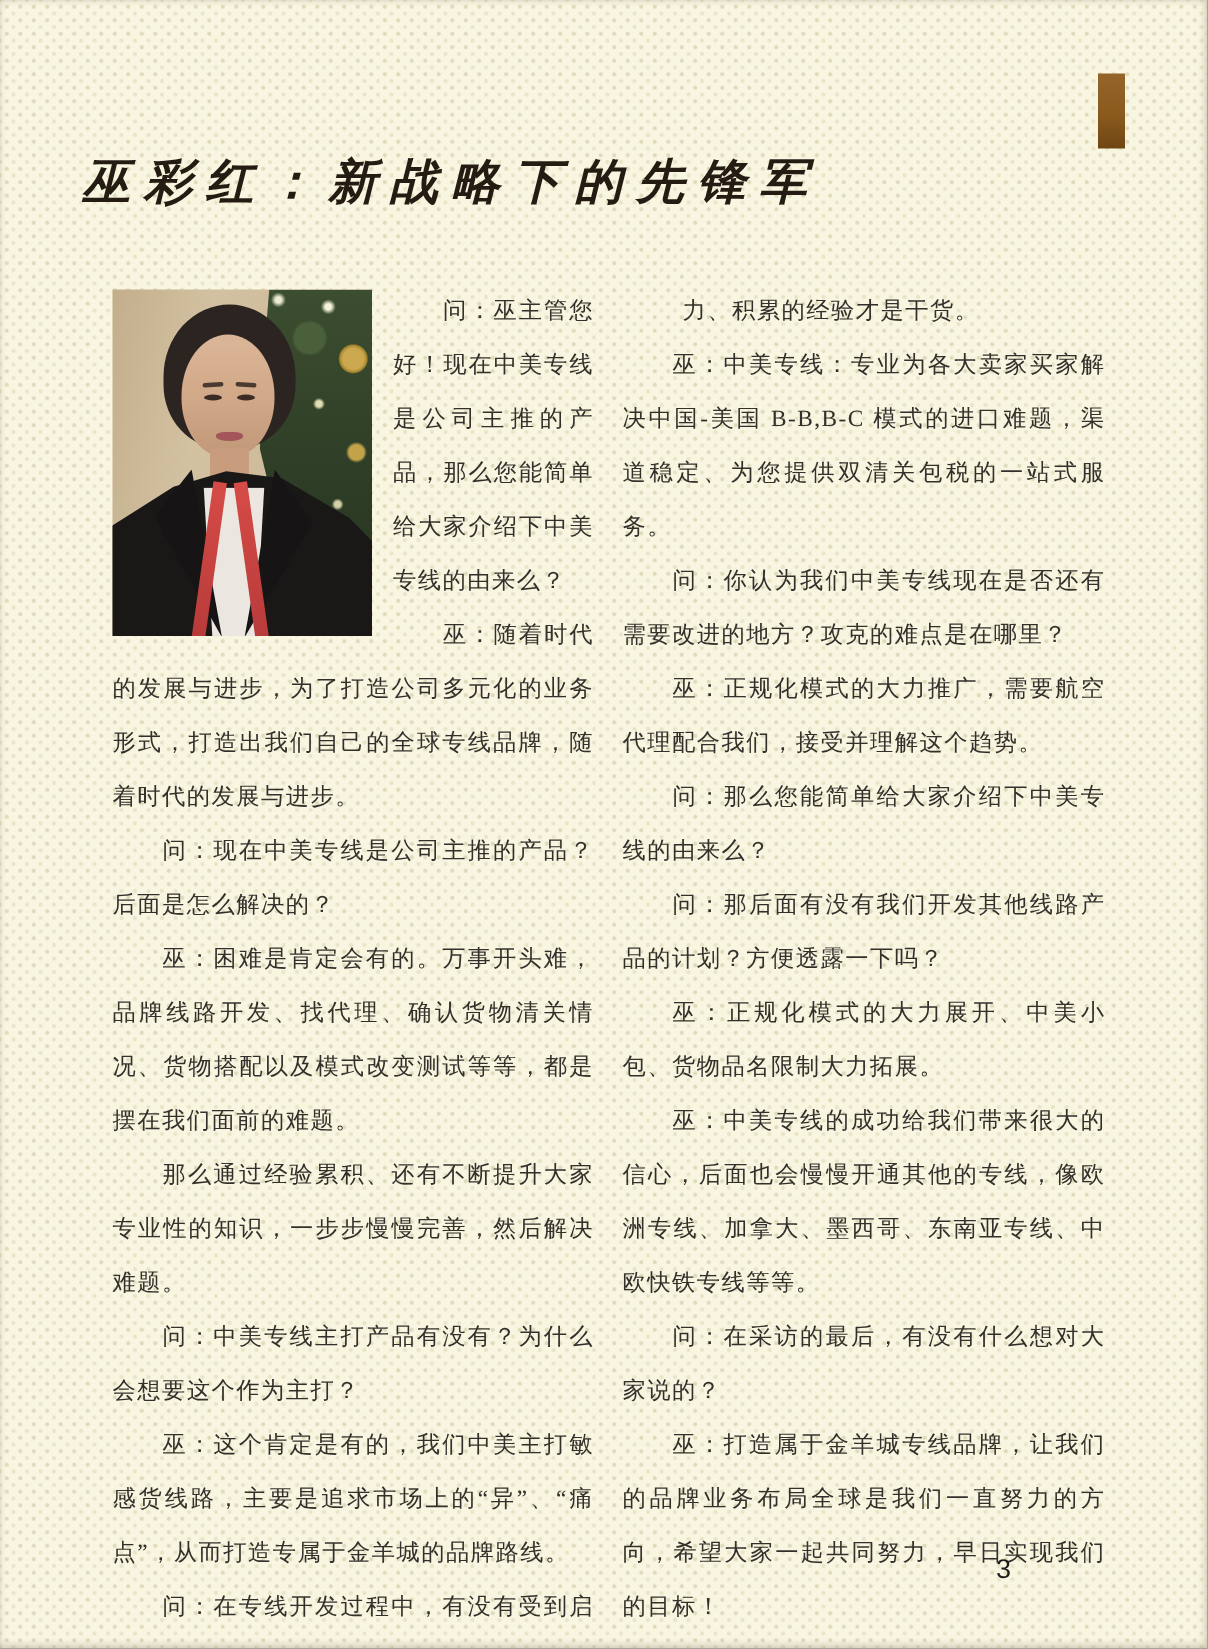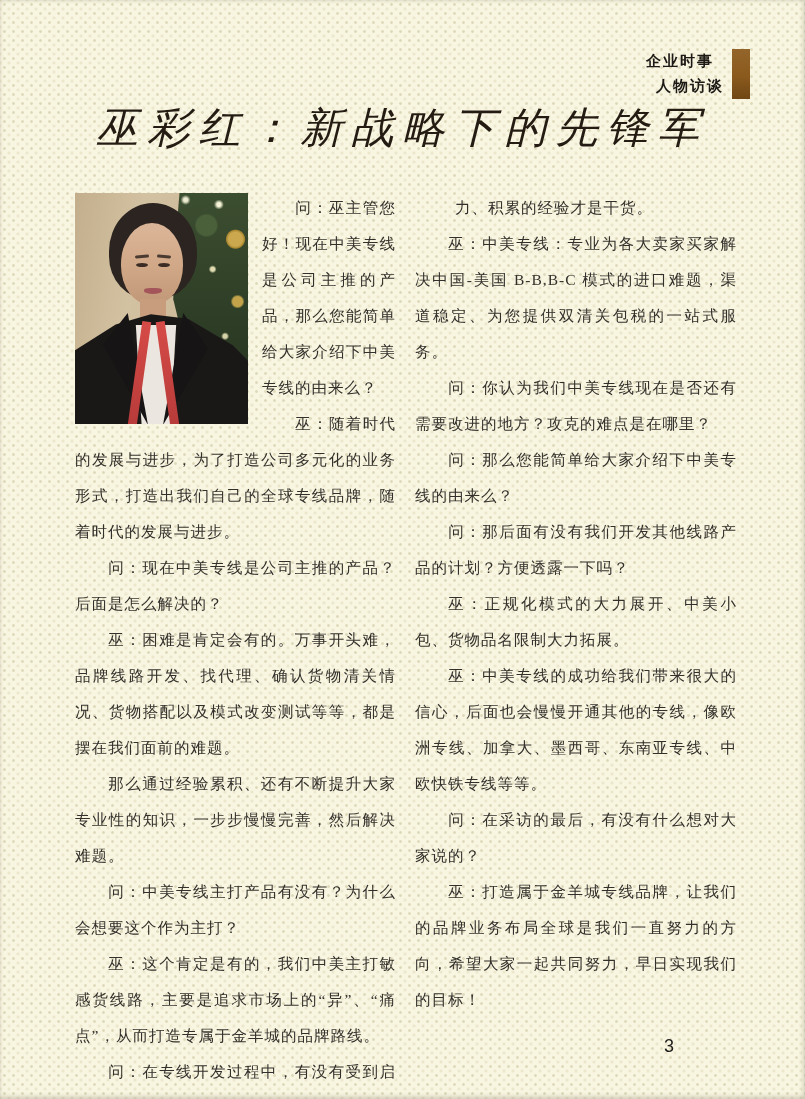--- a/index.html
+++ b/index.html
@@ -32,24 +32,24 @@
   }
   .section-header .labels .l2 { padding-left:10px; }
   .accent-bar {
     width:18px; height:50px; margin-left:8px; margin-top:1px;
     background:linear-gradient(180deg,#94652a 0%, #8a5a1d 55%, #6f4614 100%);
   }
 
   
   .article-title {
     position:absolute; top:100px; left:55px; right:55px;
-    text-align:center;
+    text-align:left;
     font-family:"DejaVu Serif","Liberation Serif",serif;
-    font-style:italic; font-weight:normal;
-    font-size:42px; letter-spacing:9px;
+    font-style:italic; font-weight:bold;
+    font-size:32px; letter-spacing:9px;
     color:#241c12;
     white-space:nowrap;
   }
 
   
   .article {
     position:absolute; top:190px; left:75px; width:662px;
     display:flex; gap:19px;
     font-size:15.5px; line-height:36px;
   }
@@ -106,24 +106,20 @@
     font-family:"Liberation Sans","DejaVu Sans",sans-serif;
     font-size:18px; color:#1f1d1a;
   }
 </style>
 </head>
 <body>
 
 <div class="page">
 
   <div class="section-header">
-    <div class="labels">
-      <div class="l1">企业时事</div>
-      <div class="l2">人物访谈</div>
-    </div>
     <div class="accent-bar"></div>
   </div>
 
   <div class="article-title">巫彩红：新战略下的先锋军</div>
 
   <div class="article">
 
     <div class="col col-left">
       <div class="photo">
         <div class="tree"></div>
@@ -150,20 +146,21 @@
       <p>问：中美专线主打产品有没有？为什么会想要这个作为主打？</p>
       <p>巫：这个肯定是有的，我们中美主打敏感货线路，主要是追求市场上的“异”、“痛点”，从而打造专属于金羊城的品牌路线。</p>
       <p>问：在专线开发过程中，有没有受到启发？</p>
 
     </div>
 
     <div class="col col-right">
       <p class="cont">力、积累的经验才是干货。</p>
       <p>巫：中美专线：专业为各大卖家买家解决中国-美国 B-B,B-C 模式的进口难题，渠道稳定、为您提供双清关包税的一站式服务。</p>
       <p>问：你认为我们中美专线现在是否还有需要改进的地方？攻克的难点是在哪里？</p>
+      <p>巫：正规化模式的大力推广，需要航空代理配合我们，接受并理解这个趋势。</p>
       <p>问：那么您能简单给大家介绍下中美专线的由来么？</p>
       <p>问：那后面有没有我们开发其他线路产品的计划？方便透露一下吗？</p>
       <p>巫：正规化模式的大力展开、中美小包、货物品名限制大力拓展。</p>
       <p>巫：中美专线的成功给我们带来很大的信心，后面也会慢慢开通其他的专线，像欧洲专线、加拿大、墨西哥、东南亚专线、中欧快铁专线等等。</p>
       <p>问：在采访的最后，有没有什么想对大家说的？</p>
       <p>巫：打造属于金羊城专线品牌，让我们的品牌业务布局全球是我们一直努力的方向，希望大家一起共同努力，早日实现我们的目标！</p>
     </div>
 
   </div>
 

